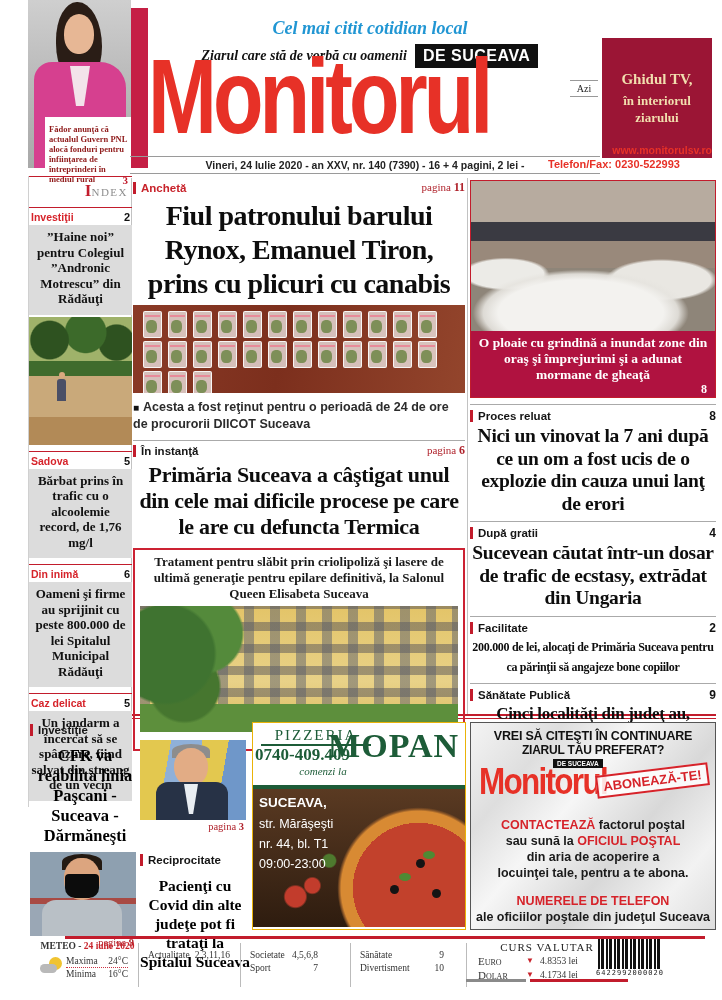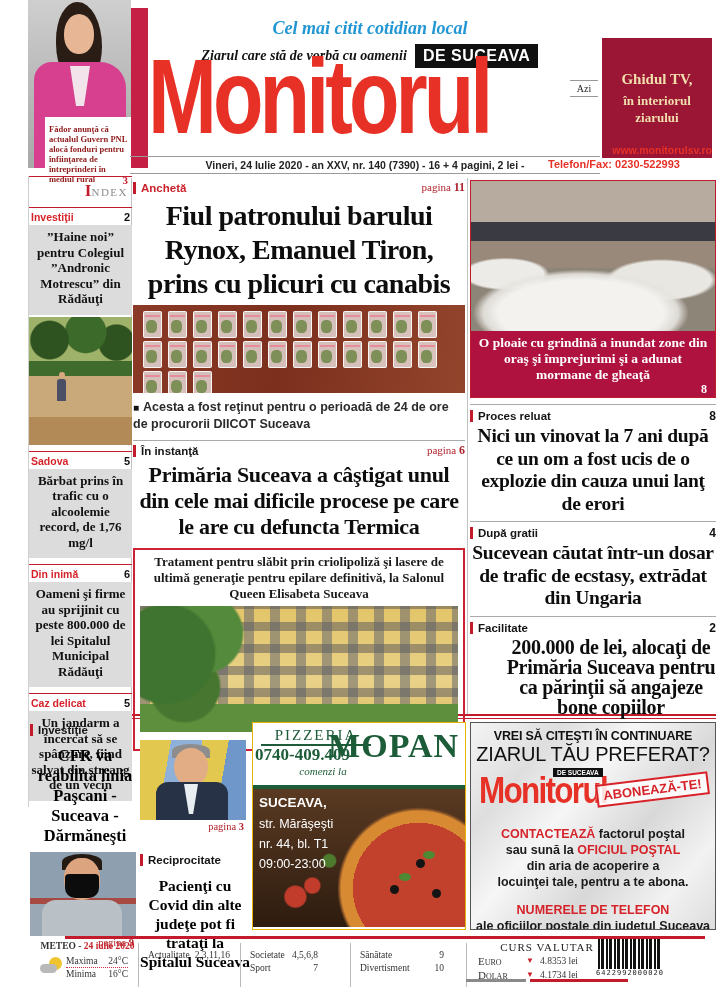--- a/index.html
+++ b/index.html
@@ -112,21 +112,21 @@
       linear-gradient(180deg,#b7ab9f 0 27%,#3a3a42 27% 40%,#99897b 40% 58%,#8e8579 58% 100%),
       repeating-linear-gradient(90deg,#b5543a 0 30px,#c8714f 30px 55px,#a34731 55px 82px);
     background-blend-mode:normal;}
   .hail-band{background:#b01240;color:#fff;text-align:center;font-family:"Liberation Serif",serif;
     font-weight:bold;font-size:13.5px;line-height:16px;padding:4px 6px 2px 6px;position:relative;}
   .hail-page{display:block;text-align:right;font-size:12px;padding-right:2px;line-height:12px;}
   .rstory{margin-top:6px;border-top:1px solid #aaa;padding-top:2px;}
   .rhead{font-family:"Liberation Serif",serif;font-weight:bold;text-align:center;color:#0d0d0d;letter-spacing:-.3px;}
   .rhead.s1{font-size:19.5px;line-height:22.5px;}
   .rhead.s2{font-size:19.5px;line-height:22.5px;}
-  .rhead.s3{font-size:20px;line-height:20px;margin-left:36px;}
+  .rhead.s3{font-size:12px;line-height:20px;}
   .rhead.s4{font-size:17px;line-height:19.5px;}
 
   
   .bottom-left{position:absolute;left:30px;top:722px;width:220px;height:208px;}
   .bl-row1{display:flex;margin-top:2px;}
   .bl-head1{width:110px;font-family:"Liberation Serif",serif;font-weight:bold;font-size:16.5px;line-height:20px;text-align:center;padding-top:6px;}
   .photo-flutur{width:106px;height:80px;position:relative;overflow:hidden;
     background:linear-gradient(100deg,#e3c84f 0 26%,#8fb0d8 26% 52%,#e3c84f 52% 74%,#6f97c9 74% 100%);}
   .fl-head{position:absolute;left:34px;top:8px;width:34px;height:38px;border-radius:48%;background:#e2ac85;}
   .fl-hair{position:absolute;left:32px;top:4px;width:38px;height:14px;border-radius:50% 50% 0 0;background:#8d8d8d;}
@@ -161,21 +161,21 @@
   .pz-basil1,.pz-basil2{position:absolute;width:12px;height:8px;border-radius:50%;background:#4e8a34;}
   .pz-basil1{right:54px;top:84px;} .pz-basil2{right:30px;top:62px;}
   .pz-addr{position:absolute;left:6px;top:6px;color:#fff;}
   .pz-city{font-weight:bold;font-size:13.5px;margin-bottom:4px;}
   .pz-a1,.pz-a2,.pz-hours{font-size:12.5px;line-height:20px;}
 
   .sub-ad{position:absolute;left:470px;top:722px;width:246px;height:208px;border:1px solid #555;box-sizing:border-box;
     background:linear-gradient(130deg,#f4f4f4 0%,#dedede 22%,#f6f6f6 40%,#d8d8d8 62%,#f2f2f2 82%,#dddddd 100%);
     text-align:center;overflow:hidden;}
   .sub-l1{font-weight:bold;font-size:12.5px;color:#111;margin-top:6px;letter-spacing:-.2px;}
-  .sub-l2{font-weight:normal;font-size:20px;color:#111;letter-spacing:-.2px;}
+  .sub-l2{font-weight:bold;font-size:12px;color:#111;letter-spacing:-.2px;}
   .sub-logo-row{position:relative;height:52px;margin-top:2px;}
   .sub-logo{position:absolute;left:8px;top:2px;font-size:37px;font-weight:bold;color:#e73127;letter-spacing:-2px;transform:scaleX(.85);transform-origin:0 0;}
   .sub-badge{position:absolute;left:82px;top:0;background:#111;color:#fff;font-size:6.5px;font-weight:bold;padding:1px 4px;}
   .sub-stamp{position:absolute;right:6px;top:10px;border:2px solid #d6232a;color:#d6232a;font-weight:bold;font-size:13px;
     padding:2px 5px;background:rgba(255,255,255,.85);transform:rotate(-7deg);}
   .sub-p{font-weight:bold;font-size:12.5px;line-height:16px;color:#1a1a1a;margin-top:6px;}
   .sub-red{color:#d6232a;}
   .sub-p2{font-weight:bold;font-size:12.5px;line-height:16px;color:#1a1a1a;margin-top:12px;}
 
   

